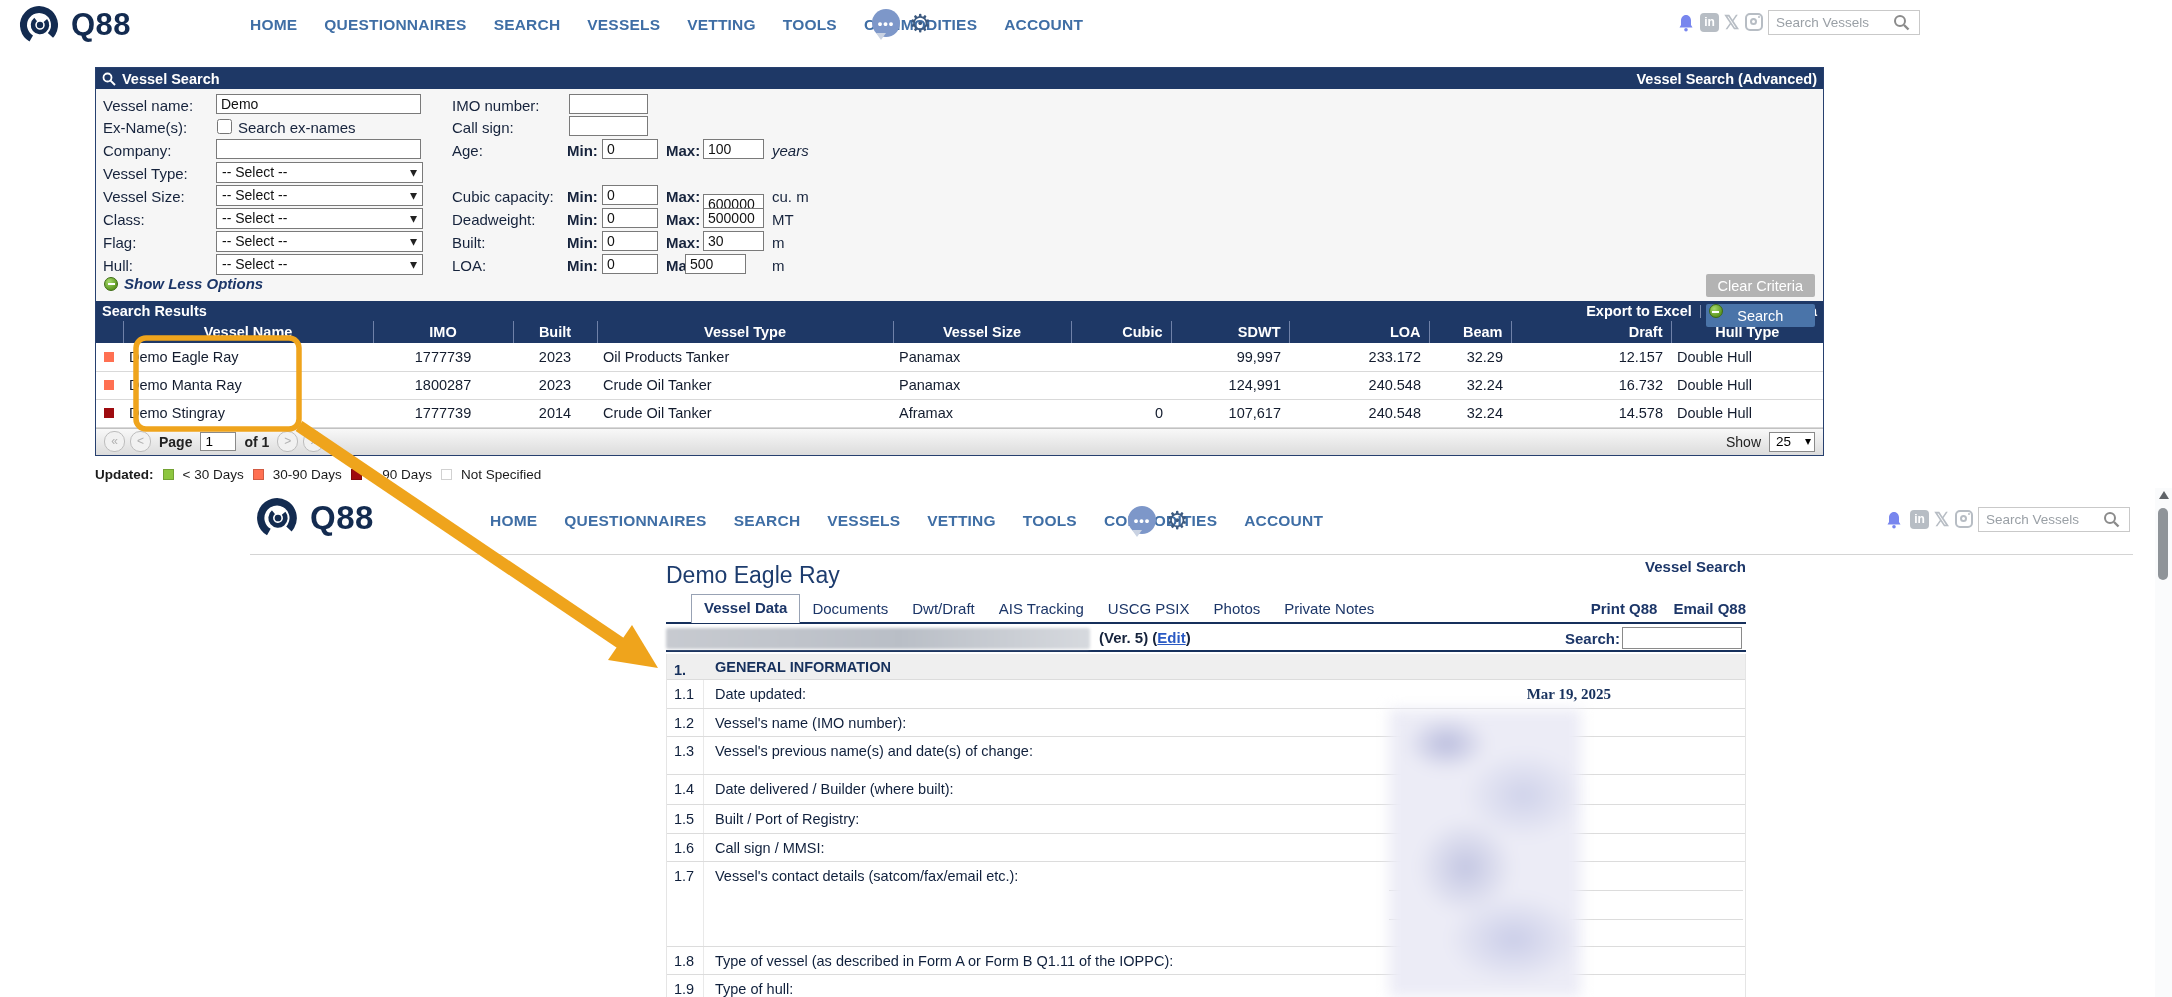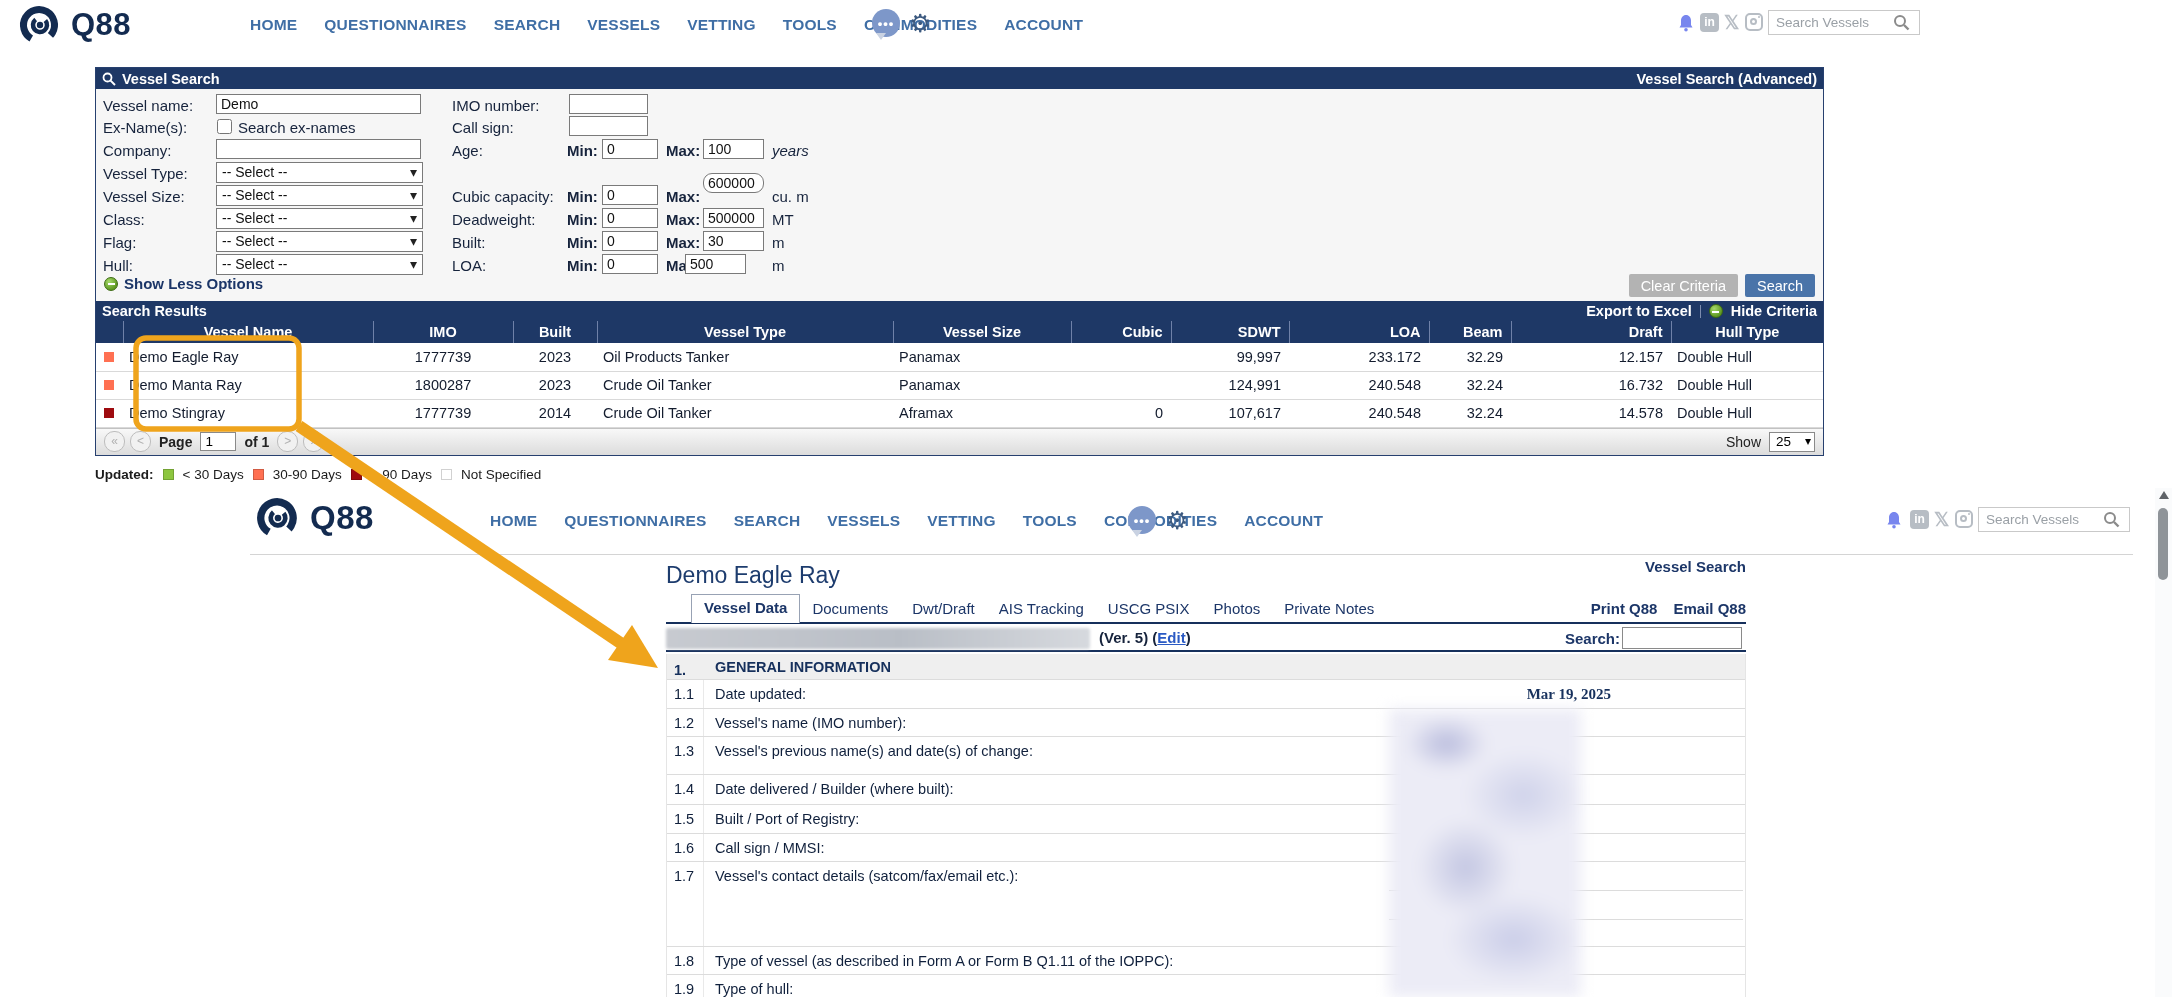--- a/index.html
+++ b/index.html
@@ -30,21 +30,21 @@
   
   #panel { position:absolute; left:95px; top:67px; width:1729px; border:1px solid #27406f; background:#f6f6f6; }
   .ptitle { height:21px; background:#1e3866; display:flex; align-items:center; justify-content:space-between; padding:0 6px; }
   .ptitle span { color:#fff; font-weight:bold; font-size:14.5px; }
   .form { position:relative; height:212px; background:#f6f6f6; }
   .flabel { position:absolute; font-size:15px; color:#16233c; }
   .fin { position:absolute; height:20px; border:1px solid #7a7a7a; background:#fff; font-size:14px; padding:0 4px; color:#111; }
   .fsel { position:absolute; height:21px; border:1px solid #7a7a7a; background:#fff; font-size:14px; padding:1px 20px 0 5px; color:#111; cursor:default; }
   .fsel::after { content:"▾"; position:absolute; right:5px; top:1px; font-size:14px; color:#222; }
   .minmax { color:#16233c; font-size:15px; font-weight:bold; }
-  .showless { position:absolute; left:8px; top:186px; display:flex; gap:6px; align-items:center; cursor:pointer; }
+  .showless { position:absolute; left:8px; top:186px; display:flex; gap:6px; align-items:center; cursor:pointer;font-style:italic; }
   .greenball { width:14px; height:14px; border-radius:50%; background:radial-gradient(circle at 35% 30%, #a5d96a, #5f9922 70%); border:1px solid #3c6a12; position:relative; }
   .greenball::after { content:""; position:absolute; left:2.5px; top:5.5px; width:7px; height:2px; background:#fff; }
   .showless b { color:#1c3668; font-size:15px; }
   .btn { height:23px; font-size:14.5px; color:#fff; border:none; border-radius:2px; padding:0 12px; cursor:pointer; font-family:inherit; }
   .btn.gray { background:#b3b3b3; }
   .btn.blue { background:#4a74a9; }
 
   .rbar { height:20px; background:#1e3866; display:flex; align-items:center; justify-content:space-between; padding:0 6px; }
   .rbar b, .rbar a { color:#fff; font-size:14.5px; font-weight:bold; text-decoration:none; }
   .rbar .rt { display:flex; align-items:center; gap:8px; }
@@ -203,21 +203,21 @@
       <span class="minmax abs" style="left:471px; top:53px;">Min:</span>
       <input class="fin" style="left: 506px; top: 50px; width: 56px;" value="0">
       <span class="minmax abs" style="left:570px; top:53px;">Max:</span>
       <input class="fin" style="left: 607px; top: 50px; width: 61px;" value="100">
       <span class="flabel" style="left:676px; top:53px;font-style:italic;">years</span>
 
       <span class="flabel" style="left:356px; top:99px;">Cubic capacity:</span>
       <span class="minmax abs" style="left:471px; top:99px;">Min:</span>
       <input class="fin" style="left: 506px; top: 96px; width: 56px;" value="0">
       <span class="minmax abs" style="left:570px; top:99px;">Max:</span>
-      <input class="fin" style="left: 607px; top: 84px; width: 61px; border-radius: 9px;" value="600000">
+      <input class="fin" style="left: 607px; top: 105px; width: 61px;" value="600000">
       <span class="flabel" style="left:676px; top:99px;">cu. m</span>
 
       <span class="flabel" style="left:356px; top:122px;">Deadweight:</span>
       <span class="minmax abs" style="left:471px; top:122px;">Min:</span>
       <input class="fin" style="left: 506px; top: 119px; width: 56px;" value="0">
       <span class="minmax abs" style="left:570px; top:122px;">Max:</span>
       <input class="fin" style="left: 607px; top: 119px; width: 61px;" value="500000">
       <span class="flabel" style="left:676px; top:122px;">MT</span>
 
       <span class="flabel" style="left:356px; top:145px;">Built:</span>
@@ -231,21 +231,21 @@
       <span class="minmax abs" style="left:471px; top:168px;">Min:</span>
       <input class="fin" style="left: 506px; top: 165px; width: 56px;" value="0">
       <span class="minmax abs" style="left:570px; top:168px;">Max:</span>
       <input class="fin" style="left: 589px; top: 165px; width: 61px;" value="500">
       <span class="flabel" style="left:676px; top:168px;">m</span>
 
       <div class="showless">
         <span class="greenball"></span>
         <b>Show Less Options</b>
       </div>
-      <div class="abs" style="right:8px; top:185px; display:flex; gap:7px;">
+      <div class="abs" style="right:8px; top:185px; display:flex; gap:7px;flex-direction:column;">
         <button class="btn gray">Clear Criteria</button>
         <button class="btn blue">Search</button>
       </div>
     </div>
 
     <div class="rbar">
       <b>Search Results</b>
       <span class="rt">
         <a href="#">Export to Excel</a>
         <span class="sep"></span>

